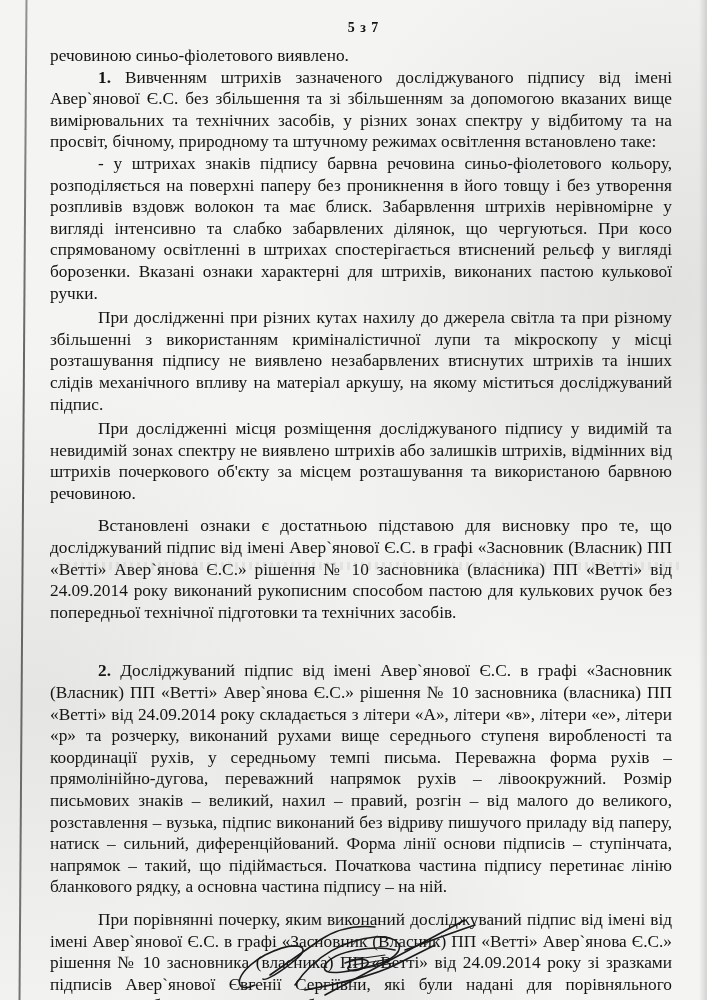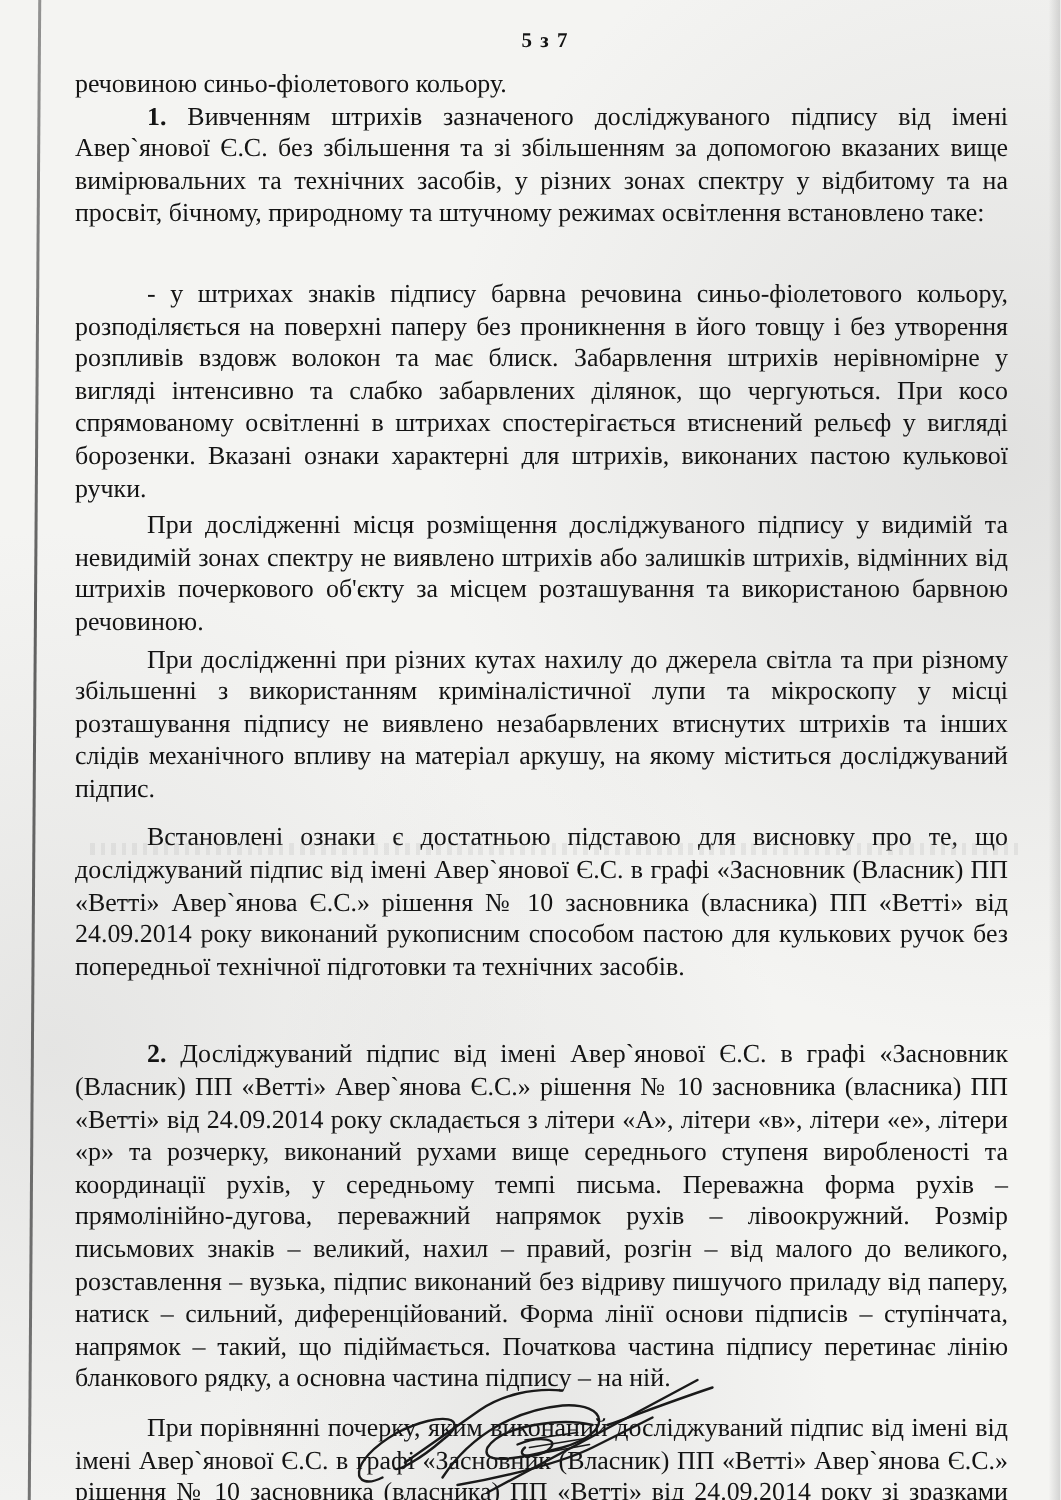--- a/index.html
+++ b/index.html
@@ -61,21 +61,20 @@
   }
   .content p {
     margin: 0;
     text-indent: 0;
   }
   .content p.indent {
     text-indent: 48px;
   }
   .content p.indent-dash {
     text-indent: 48px;
-    margin-top: 32px;
   }
   .content p.gap {
     margin-top: 3px;
   }
   .content p.section-gap {
     margin-top: 37px;
   }
   .content p.pre-gap {
     margin-top: 11px;
   }
@@ -103,37 +102,37 @@
 <body>
 
 <div class="page">
   <div class="left-edge"></div>
   <div class="right-edge"></div>
 
   <div class="page-number">5 з 7</div>
 
   <div class="content">
     <p>
-      <span>речовиною синьо-фіолетового кольору.</span>
+      <span>речовиною синьо-фіолетового виявлено.</span>
     </p>
 
     <p class="indent">
       <span class="num">1.</span><span> Вивченням штрихів зазначеного досліджуваного  підпису від імені Авер`янової Є.С. без збільшення та зі збільшенням за допомогою вказаних вище вимірювальних та технічних засобів, у різних зонах спектру у відбитому та на просвіт, бічному, природному та штучному режимах освітлення встановлено таке:</span>
     </p>
 
     <p class="indent-dash">
       <span>- у штрихах знаків  підпису барвна речовина синьо-фіолетового кольору, розподіляється на поверхні паперу без проникнення в його товщу і без утворення розпливів вздовж волокон та має блиск. Забарвлення штрихів нерівномірне у вигляді інтенсивно та слабко забарвлених ділянок, що чергуються. При косо спрямованому освітленні в штрихах спостерігається втиснений рельєф у вигляді борозенки. Вказані ознаки характерні для штрихів, виконаних пастою кулькової ручки.</span>
     </p>
 
     <p class="indent gap">
-      <span>При дослідженні місця розміщення досліджуваного підпису у видимій та невидимій зонах спектру не виявлено штрихів або залишків штрихів, відмінних від штрихів почеркового об'єкту за місцем розташування та використаною барвною речовиною.</span>
+      <span>При дослідженні при різних кутах нахилу до джерела світла та при різному збільшенні з використанням криміналістичної лупи та мікроскопу у місці розташування підпису не виявлено незабарвлених втиснутих штрихів та інших слідів механічного впливу на матеріал аркушу, на якому  міститься досліджуваний підпис.</span>
     </p>
 
     <p class="indent gap">
-      <span>При дослідженні при різних кутах нахилу до джерела світла та при різному збільшенні з використанням криміналістичної лупи та мікроскопу у місці розташування підпису не виявлено незабарвлених втиснутих штрихів та інших слідів механічного впливу на матеріал аркушу, на якому  міститься досліджуваний підпис.</span>
+      <span>При дослідженні місця розміщення досліджуваного підпису у видимій та невидимій зонах спектру не виявлено штрихів або залишків штрихів, відмінних від штрихів почеркового об'єкту за місцем розташування та використаною барвною речовиною.</span>
     </p>
 
     <p class="indent pre-gap">
       <span>Встановлені ознаки є достатньою підставою для висновку про те, що досліджуваний підпис  від імені Авер`янової Є.С. в графі «Засновник (Власник) ПП «Ветті» Авер`янова Є.С.» рішення № 10 засновника (власника) ПП «Ветті» від 24.09.2014 року виконаний рукописним способом пастою для кулькових ручок без попередньої технічної підготовки та технічних засобів.</span>
     </p>
 
     <p class="indent section-gap">
       <span class="num">2.</span><span> Досліджуваний підпис від імені Авер`янової Є.С. в графі «Засновник (Власник) ПП «Ветті» Авер`янова Є.С.» рішення  № 10 засновника (власника) ПП «Ветті» від 24.09.2014 року складається з літери «А», літери «в», літери «е», літери «р» та розчерку, виконаний рухами вище середнього ступеня виробленості та координації рухів, у  середньому темпі письма. Переважна форма рухів – прямолінійно-дугова, переважний напрямок  рухів – лівоокружний. Розмір письмових знаків – великий, нахил –  правий, розгін – від малого до великого, розставлення –  вузька,  підпис виконаний без відриву пишучого приладу від паперу,  натиск – сильний,  диференційований. Форма лінії основи підписів – ступінчата, напрямок – такий, що підіймається. Початкова частина підпису перетинає лінію бланкового рядку, а основна частина підпису – на ній.</span>
     </p>
 

